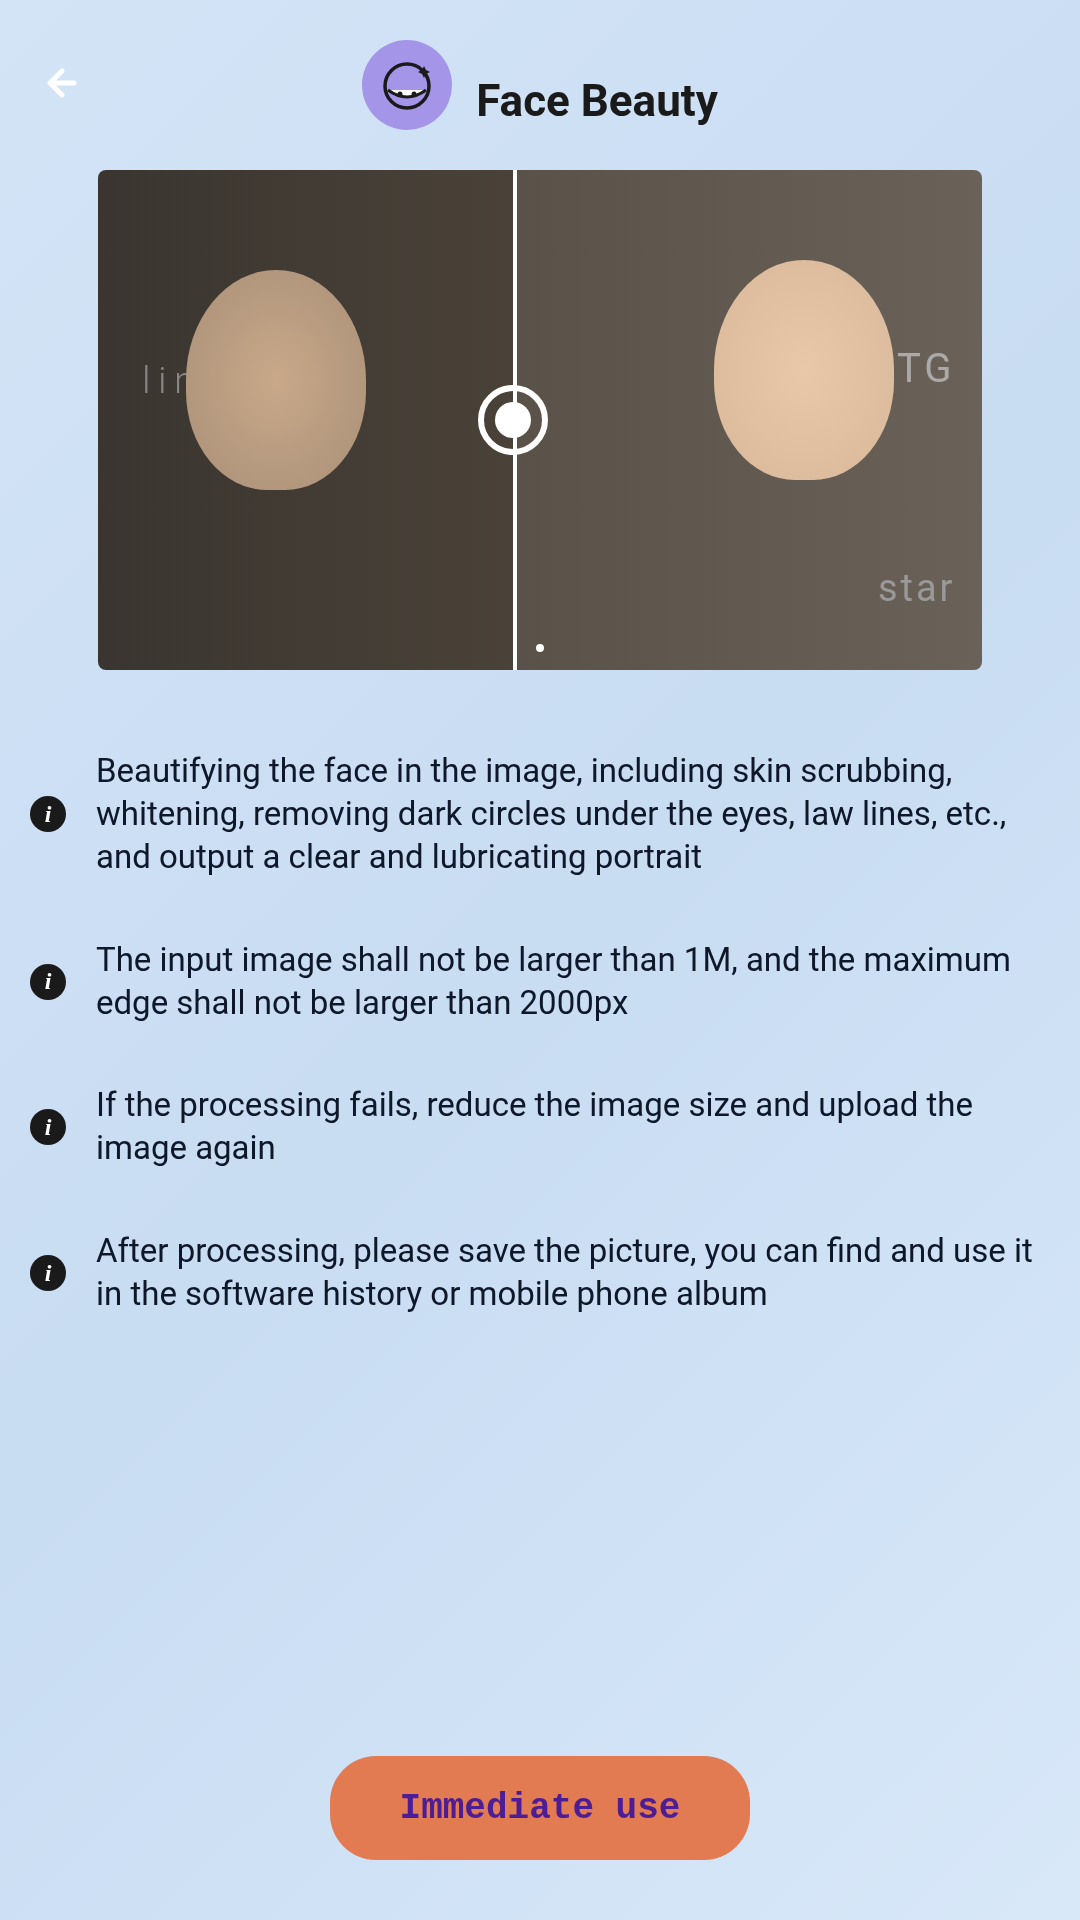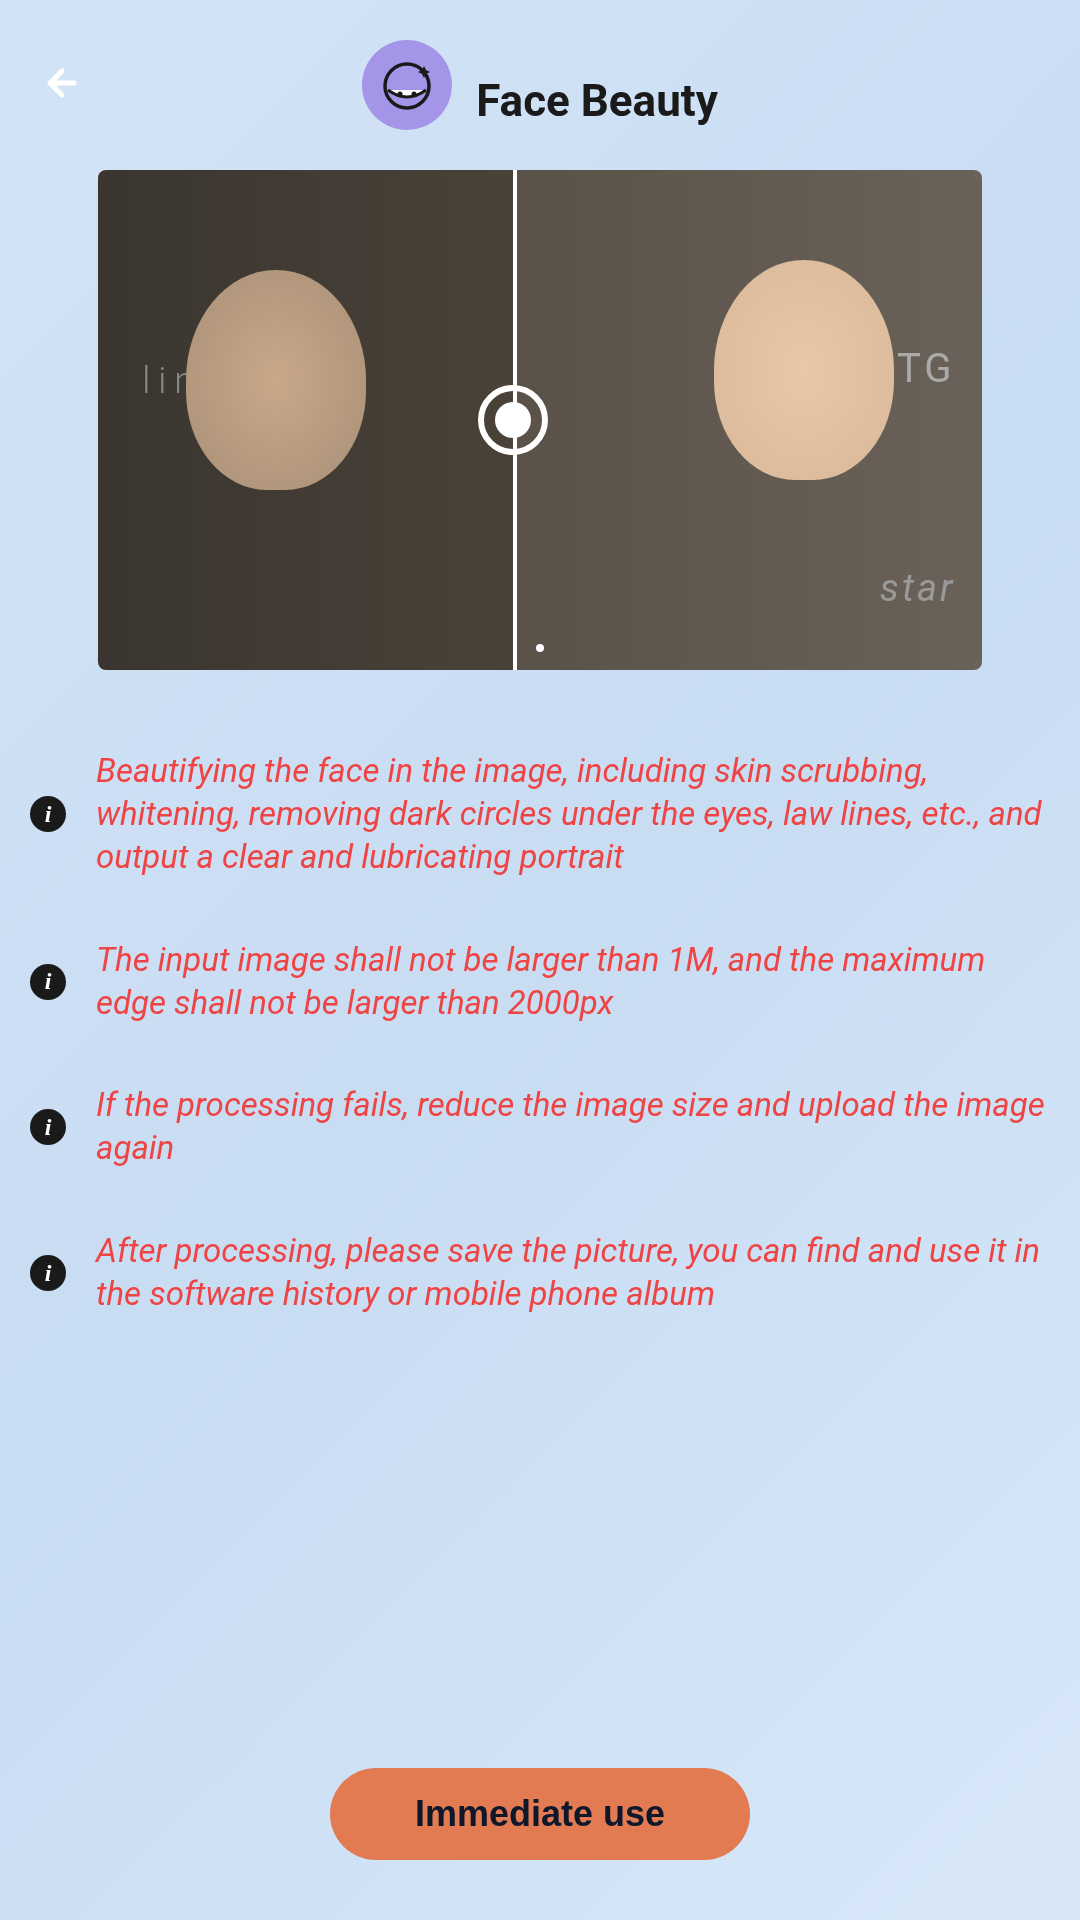--- a/index.html
+++ b/index.html
@@ -121,21 +121,20 @@
       letter-spacing: 4px;
     }
     .bg-text-right-2 {
       position: absolute;
       right: 3%;
       bottom: 12%;
       color: #999;
       font-size: 38px;
       font-weight: 400;
       letter-spacing: 3px;
-      font-style: italic;
     }
     .slider-dot {
       position: absolute;
       left: 50%;
       bottom: 18px;
       transform: translateX(-50%);
       width: 8px;
       height: 8px;
       background: white;
       border-radius: 50%;
@@ -160,41 +159,41 @@
       flex-shrink: 0;
       color: white;
       font-size: 24px;
       font-weight: 700;
       font-family: Georgia, serif;
       font-style: italic;
     }
     .info-text {
       font-size: 33px;
       line-height: 1.3;
-      color: #ef4444;
+      color: #0f172a;
       flex: 1;
-      font-style: italic;
     }
     .cta-button {
       position: absolute;
       bottom: 60px;
       left: 50%;
       transform: translateX(-50%);
       width: 420px;
-      height: 92px;
+      height: 104px;
       background: #e27a52;
       border-radius: 46px;
       display: flex;
       align-items: center;
       justify-content: center;
       font-size: 36px;
       font-weight: 600;
-      color: #0f172a;
+      color: #4c1d95;
       cursor: pointer;
       border: none;
+      font-family: Liberation Mono, monospace;
     }
   </style>
 </head>
 <body>
 
 <div class="header">
   <div class="back-button">
     <svg width="48" height="48" viewBox="0 0 48 48">
       <path d="M 34 24 L 10 24 M 10 24 L 22 12 M 10 24 L 22 36" stroke="white" stroke-width="5" fill="none" stroke-linecap="round" stroke-linejoin="round"></path>
     </svg>

